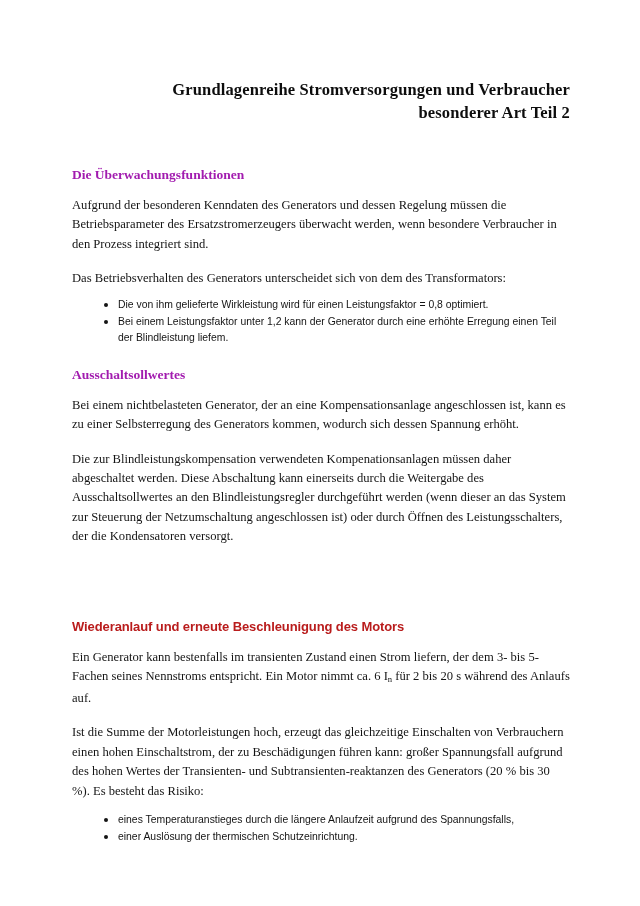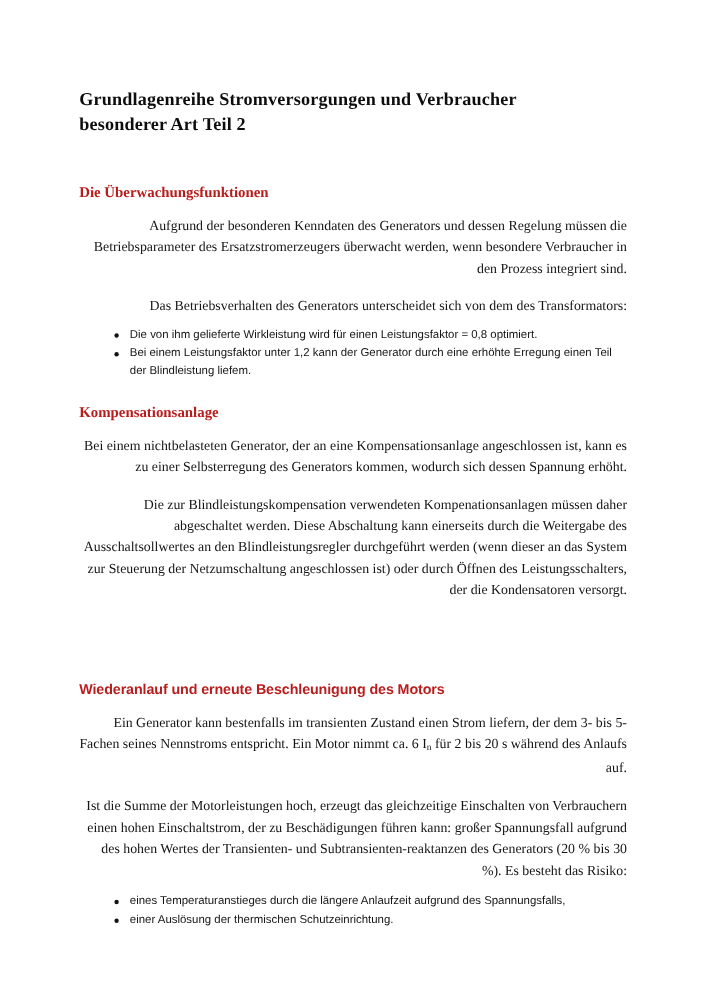--- a/index.html
+++ b/index.html
@@ -31,58 +31,58 @@
     position: absolute;
     left: 72px;
     top: 0;
     width: 498px;
   }
 
   
   .doc-title {
     margin: 0;
     padding-top: 78px;
-    text-align: left;
+    text-align: right;
     font-family: "Liberation Serif", "DejaVu Serif", serif;
     font-weight: bold;
     font-size: 16.5px;
     line-height: 23px;
     letter-spacing: 0.15px;
     color: #0d0d0d;
   }
   .doc-title .line {
     display: block;
   }
 
   
   .h-serif {
     margin: 0;
     font-family: "Liberation Serif", "DejaVu Serif", serif;
     font-weight: bold;
     font-size: 13.5px;
     line-height: 18px;
-    color: #b91c1c;
+    color: #a21caf;
   }
   .h-sans {
     margin: 0;
     font-family: "Liberation Sans", "DejaVu Sans", sans-serif;
     font-weight: bold;
     font-size: 13px;
     line-height: 18px;
     letter-spacing: -0.1px;
     color: #b91c1c;
   }
 
   
   p.body {
     margin: 0;
     font-family: "Liberation Serif", "DejaVu Serif", serif;
     font-size: 12.6px;
     line-height: 19.4px;
-    text-align: right;
+    text-align: left;
     color: #141414;
   }
   p.body sub {
     font-size: 8.6px;
     vertical-align: -0.18em;
   }
 
   
   ul.bullets {
     margin: 0;
@@ -143,21 +143,21 @@
 
     <div class="gap-p-list"></div>
 
     <ul class="bullets">
       <li>Die von ihm gelieferte Wirkleistung wird für einen Leistungsfaktor = 0,8 optimiert.</li>
       <li>Bei einem Leistungsfaktor unter 1,2 kann der Generator durch eine erhöhte Erregung einen Teil der Blindleistung liefem.</li>
     </ul>
 
     <div class="gap-list-h"></div>
 
-    <h2 class="h-serif">Kompensationsanlage</h2>
+    <h2 class="h-serif">Ausschaltsollwertes</h2>
 
     <div class="gap-h-p"></div>
 
     <p class="body">Bei einem nichtbelasteten Generator, der an eine Kompensationsanlage angeschlossen ist, kann es zu einer Selbsterregung des Generators kommen, wodurch sich dessen Spannung erhöht.</p>
 
     <div class="gap-p-p"></div>
 
     <p class="body">Die zur Blindleistungskompensation verwendeten Kompenationsanlagen müssen daher abgeschaltet werden. Diese Abschaltung kann einerseits durch die Weitergabe des Ausschaltsollwertes an den Blindleistungsregler durchgeführt werden (wenn dieser an das System zur Steuerung der Netzumschaltung angeschlossen ist) oder durch Öffnen des Leistungsschalters, der die Kondensatoren versorgt.</p>
 
     <div class="gap-p-p"></div>

